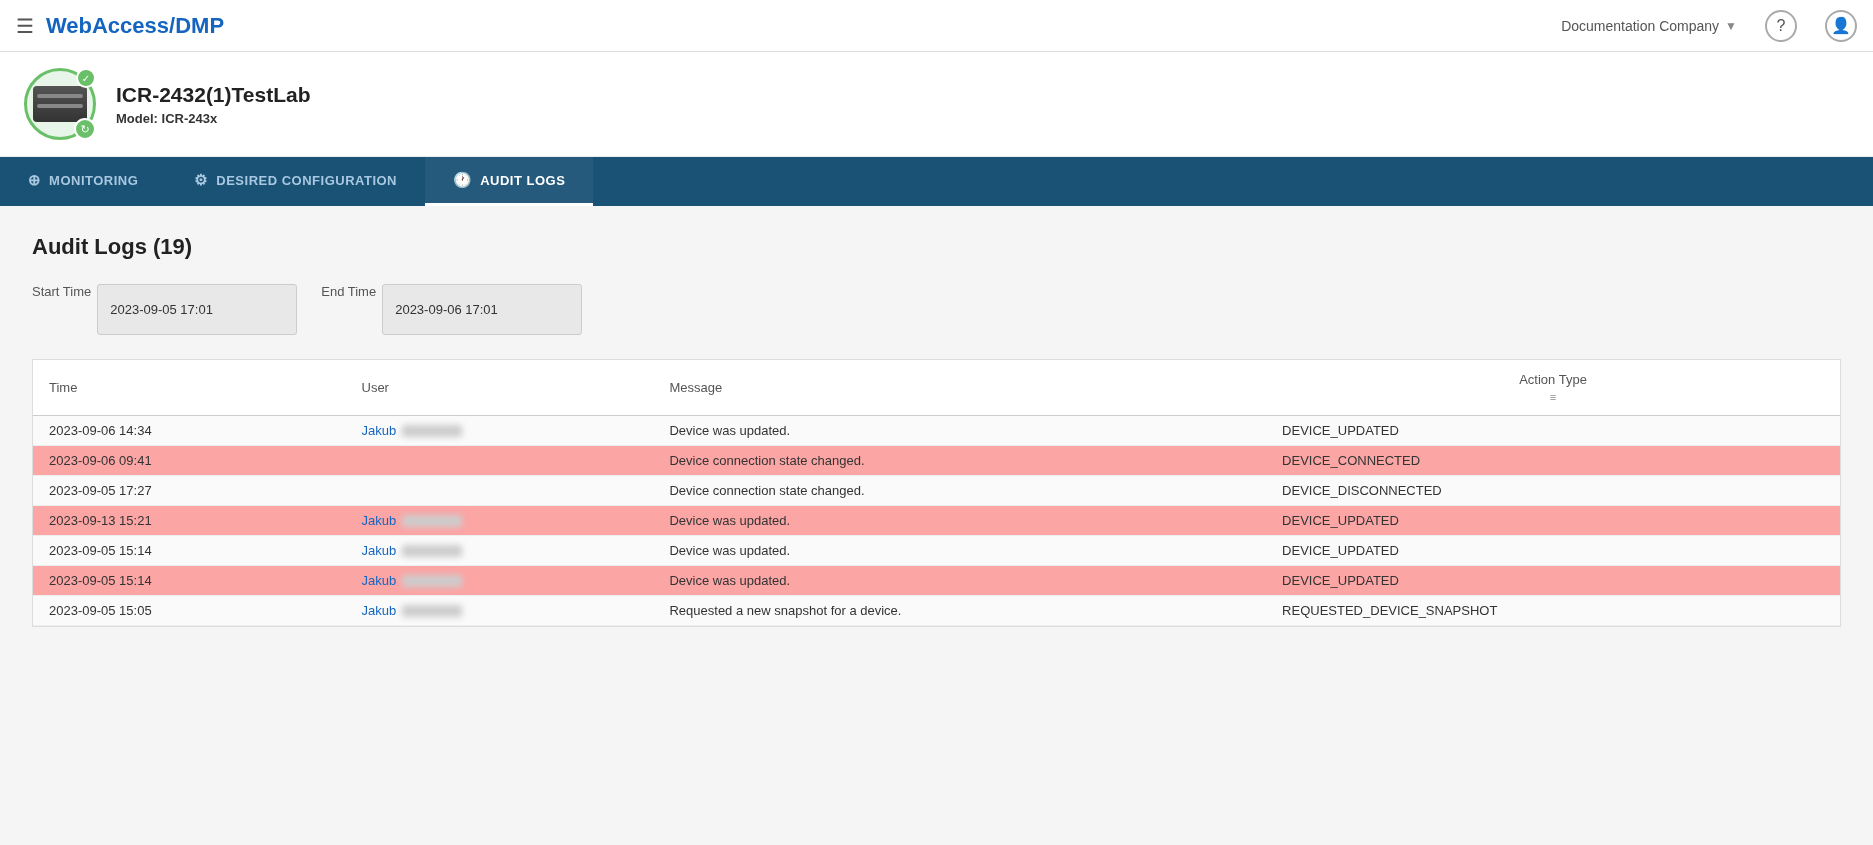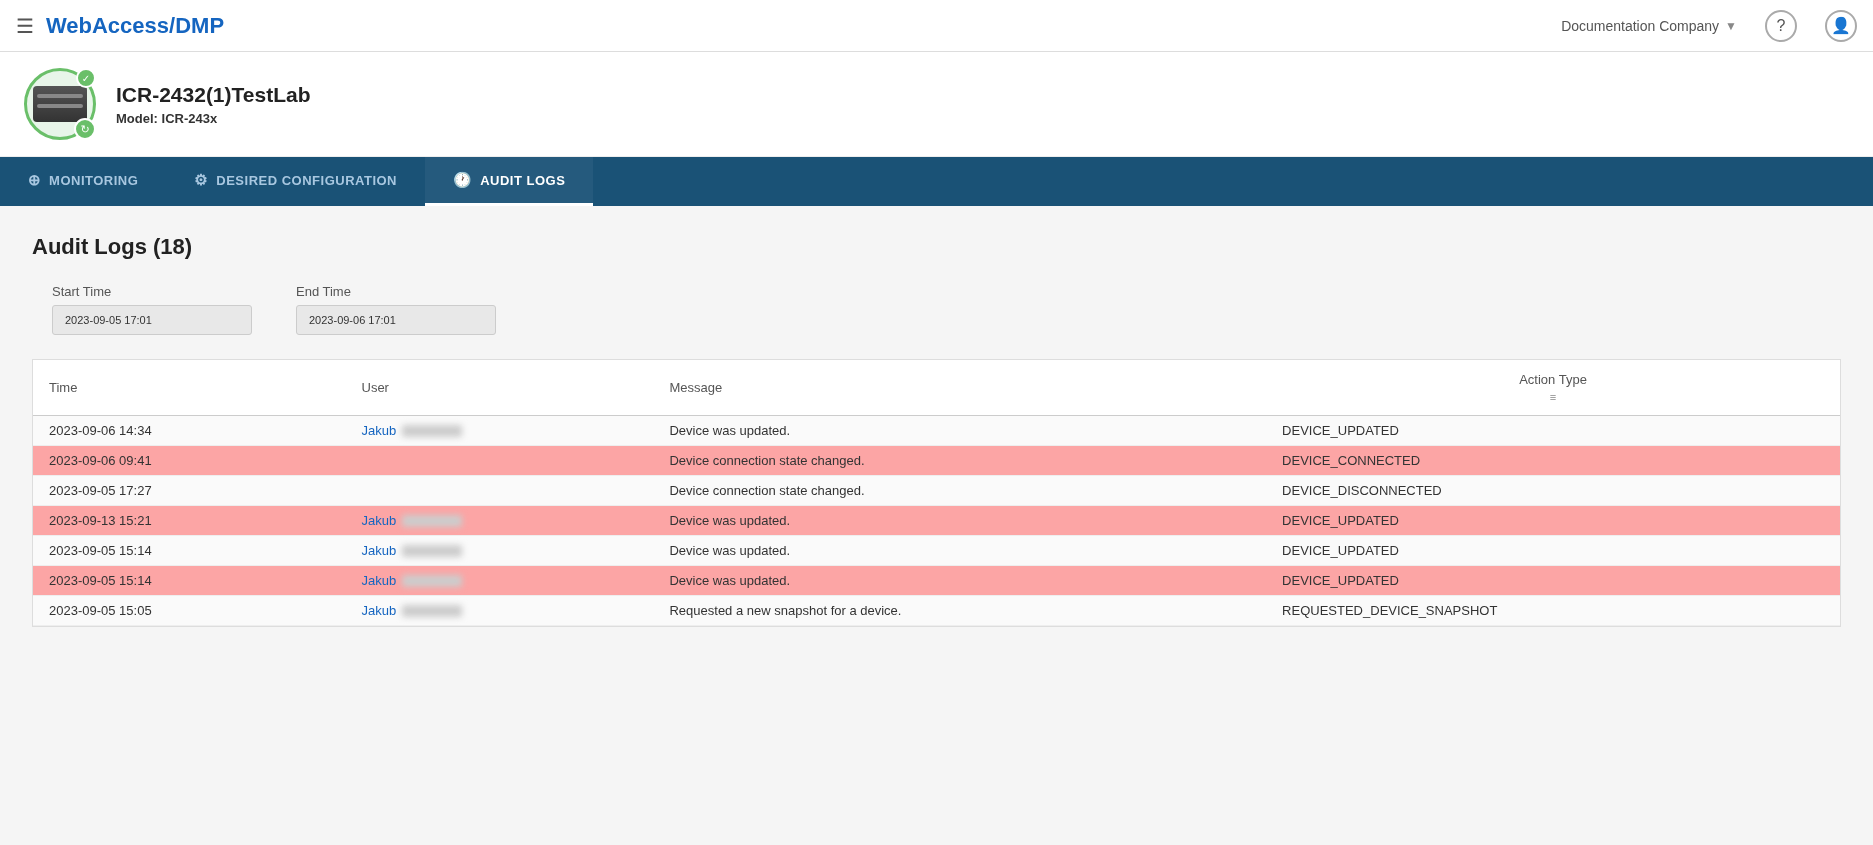--- a/index.html
+++ b/index.html
@@ -133,28 +133,28 @@
       color: #222;
       margin-bottom: 24px;
     }
 
     
     .filters-row {
       display: flex;
       gap: 24px;
       margin-bottom: 24px;
     }
-    .filter-group { display: flex; flex-direction: column; gap: 6px; margin-left: 20px; }
+    .filter-group { display: flex; flex-direction: row; gap: 6px; }
     .filter-label { font-size: 13px; color: #555; }
     .filter-input {
-      padding: 8px 12px;
+      padding: 17px 12px;
       background: #e8e8e8;
       border: 1px solid #ccc;
       border-radius: 3px;
-      font-size: 11px;
+      font-size: 13px;
       color: #333;
       width: 200px;
     }
 
     
     .table-wrap {
       background: #fff;
       border-radius: 0;
       overflow: hidden;
       border: 1px solid #ddd;
@@ -248,21 +248,21 @@
     <span class="tab-icon">⚙</span>
     <span>DESIRED CONFIGURATION</span>
   </div>
   <div class="tab active">
     <span class="tab-icon">🕐</span>
     <span>AUDIT LOGS</span>
   </div>
 </div>
 
 <div class="main-content">
-  <h1 class="page-title">Audit Logs (18)</h1>
+  <h1 class="page-title">Audit Logs (19)</h1>
 
   <div class="filters-row">
     <div class="filter-group">
       <label class="filter-label">Start Time</label>
       <input class="filter-input" type="text" value="2023-09-05 17:01" style="">
     </div>
     <div class="filter-group">
       <label class="filter-label">End Time</label>
       <input class="filter-input" type="text" value="2023-09-06 17:01" style="">
     </div>

